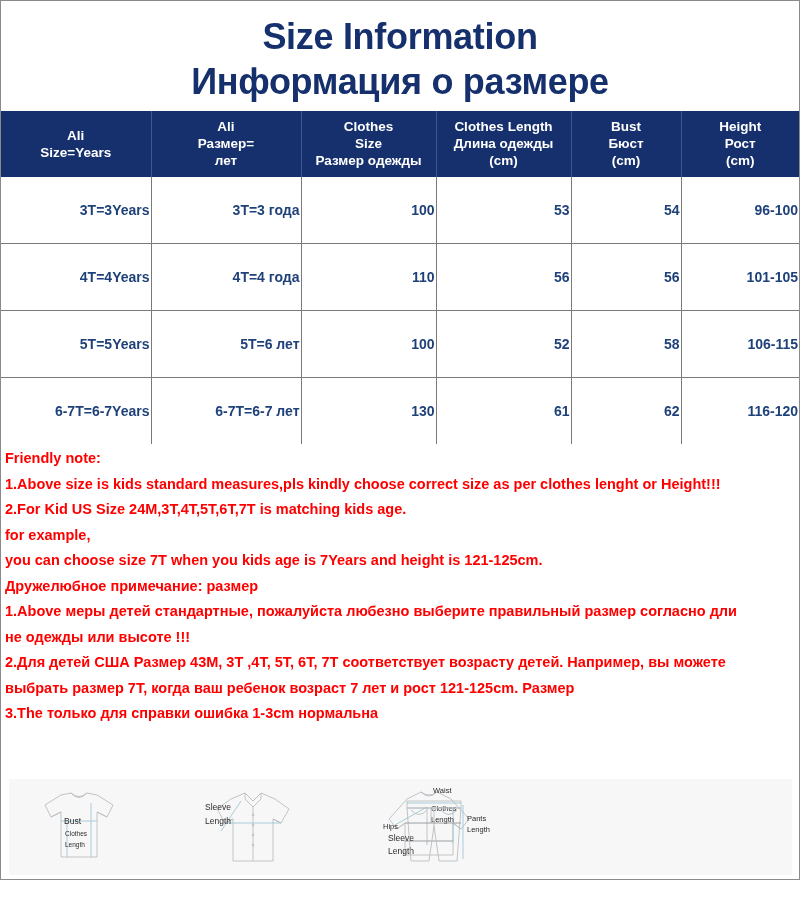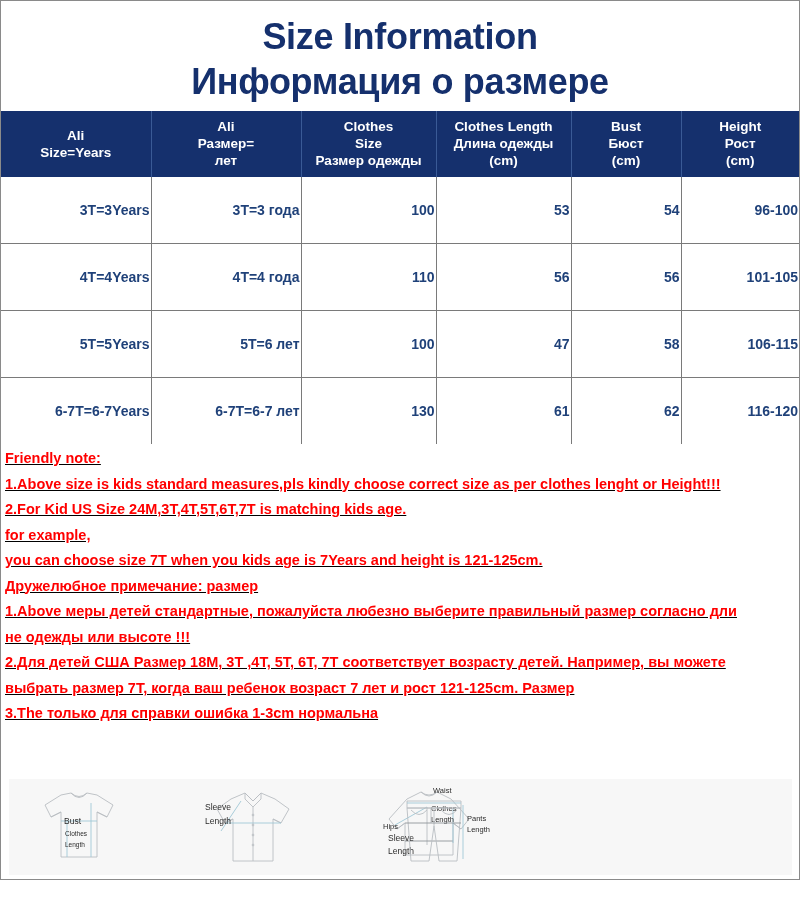--- a/index.html
+++ b/index.html
@@ -80,21 +80,20 @@
   .col-3 { width: 135px; }
   .col-4 { width: 135px; }
   .col-5 { width: 110px; }
   .col-6 { width: 118px; }
 
   .hdr-line { display: block; }
 
   
   .notes {
     padding: 2px 16px 0 4px;
-    text-decoration: underline;
   }
   .note-line {
     color: #ff0000;
     font-size: 14.5px;
     font-weight: bold;
     line-height: 25.5px;
     white-space: nowrap;
   }
 
   
@@ -174,21 +173,21 @@
         <td>4T=4 года</td>
         <td>110</td>
         <td>56</td>
         <td>56</td>
         <td>101-105</td>
       </tr>
       <tr>
         <td>5T=5Years</td>
         <td>5T=6 лет</td>
         <td>100</td>
-        <td>47</td>
+        <td>52</td>
         <td>58</td>
         <td>106-115</td>
       </tr>
       <tr>
         <td>6-7T=6-7Years</td>
         <td>6-7T=6-7 лет</td>
         <td>130</td>
         <td>61</td>
         <td>62</td>
         <td>116-120</td>
@@ -198,21 +197,21 @@
 
   <div class="notes">
     <div class="note-line">Friendly note:</div>
     <div class="note-line">1.Above size is kids standard measures,pls kindly choose correct size as per clothes lenght or Height!!!</div>
     <div class="note-line">2.For Kid US Size 24M,3T,4T,5T,6T,7T is matching kids age.</div>
     <div class="note-line">for example,</div>
     <div class="note-line">you can choose size 7T when you kids age is 7Years and height is 121-125cm.</div>
     <div class="note-line">Дружелюбное примечание: размер</div>
     <div class="note-line">1.Above меры детей стандартные, пожалуйста любезно выберите правильный размер согласно дли</div>
     <div class="note-line">не одежды или высоте !!!</div>
-    <div class="note-line">2.Для детей США Размер 18M, 3T ,4T, 5T, 6T, 7T соответствует возрасту детей. Например, вы можете</div>
+    <div class="note-line">2.Для детей США Размер 43M, 3T ,4T, 5T, 6T, 7T соответствует возрасту детей. Например, вы можете</div>
     <div class="note-line">выбрать размер 7T, когда ваш ребенок возраст 7 лет и рост 121-125cm. Размер</div>
     <div class="note-line">3.The только для справки ошибка 1-3cm нормальна</div>
   </div>
 
   <div class="illus-strip">
     <svg class="illus-svg" width="783" height="96" viewBox="0 0 783 96" xmlns="http://www.w3.org/2000/svg">
       <g fill="none" stroke="#b9bdc2" stroke-width="0.9">
 
         <g>
           <path d="M36 26 L52 16 L62 14 Q70 21 78 14 L88 16 L104 26 L98 38 L88 33 L88 78 L52 78 L52 33 L42 38 Z"></path>

